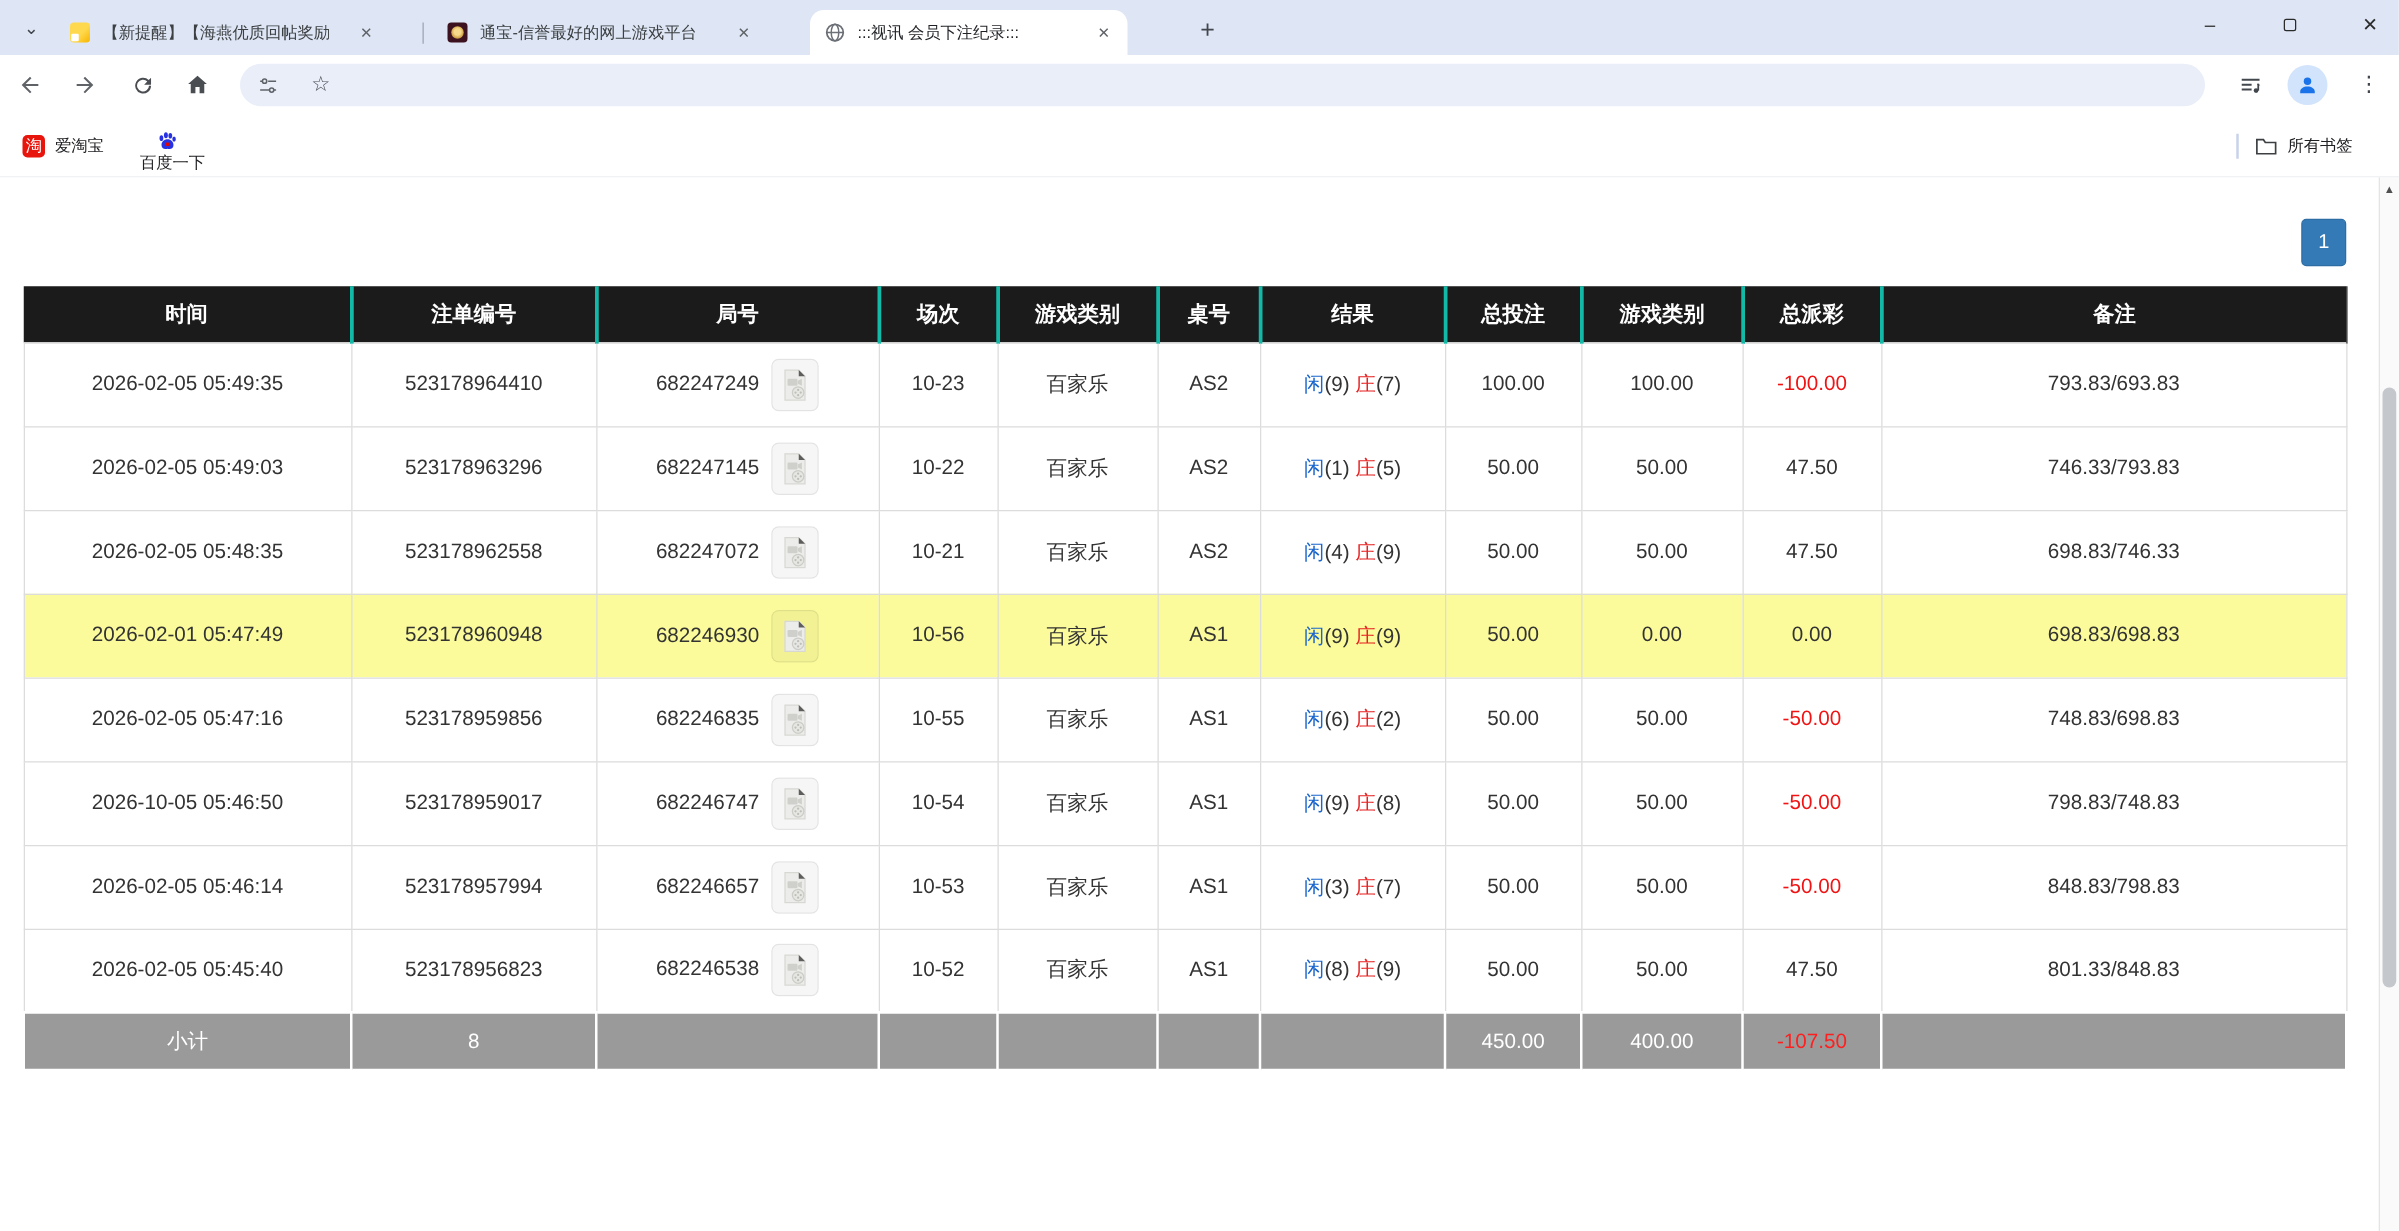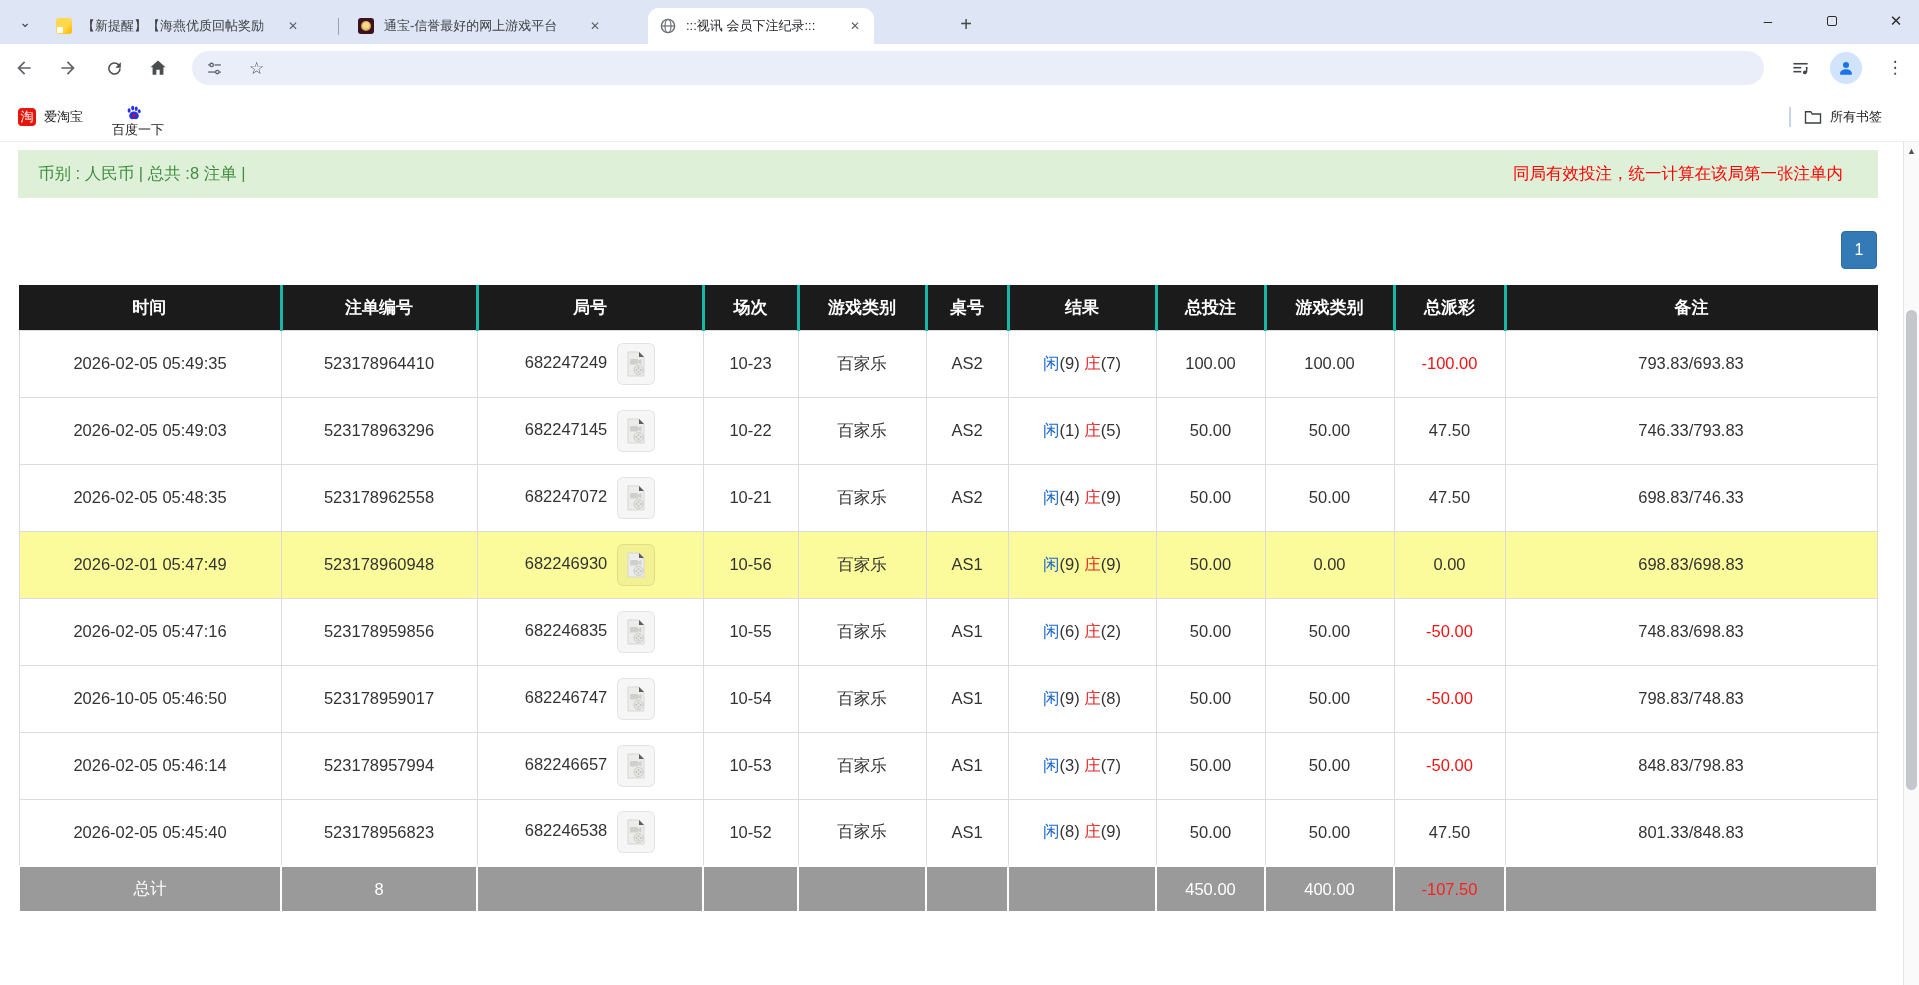--- a/index.html
+++ b/index.html
@@ -81,21 +81,21 @@
   </div>
 
   <div class="tab-divider" style="left:338px;"></div>
 
   <div class="tab" style="left:346px;width:288px;">
     <span class="fav fav-emblem"></span>
     <span class="title">通宝-信誉最好的网上游戏平台</span>
     <span class="close">✕</span>
   </div>
 
-  <div class="tab active" style="left:648px;width:226px;">
+  <div class="tab active" style="left:648px;width:254px;">
     <span class="fav">
       <svg width="16" height="16" viewBox="0 0 16 16">
           <circle cx="8" cy="8" r="6.6" fill="none" stroke="#6b6f76" stroke-width="1.4"></circle>
           <ellipse cx="8" cy="8" rx="3" ry="6.6" fill="none" stroke="#6b6f76" stroke-width="1.2"></ellipse>
           <line x1="1.4" y1="8" x2="14.6" y2="8" stroke="#6b6f76" stroke-width="1.2"></line>
         </svg>
     </span>
     <span class="title">:::视讯 会员下注纪录:::</span>
     <span class="close">✕</span>
   </div>
@@ -183,24 +183,20 @@
   <div class="bm-right-divider"></div>
   <div class="bm-all">
     <svg width="18" height="16" viewBox="0 0 24 20">
         <path d="M2 3h7l2 3h11v12H2V3z" fill="none" stroke="#3c4043" stroke-width="1.8"></path>
       </svg>
     <span>所有书签</span>
   </div>
 </div>
 
 <div class="content">
-  <div class="banner">
-    <span class="banner-left">币别 : 人民币 | 总共 :8 注单 |</span>
-    <span class="banner-right">同局有效投注，统一计算在该局第一张注单内</span>
-  </div>
 
   <div class="pagination">
     <span class="page-btn">1</span>
   </div>
 
   <table class="bets">
     <colgroup>
       <col style="width:262px">
         <col style="width:196px">
         <col style="width:226px">
@@ -471,34 +467,34 @@
       <span class="blue">闲</span><span>(8)</span>
       <span class="redtxt">庄</span><span>(9)</span>
     </td>
     <td class="blue">50.00</td>
     <td>50.00</td>
     <td class="pay">47.50</td>
     <td>801.33/848.83</td>
   </tr>
 </tbody>
     <tfoot id="tfoot">
-
-  <tr>
-    <td>总计</td>
+  <tr>
+    <td>小计</td>
     <td>8</td>
     <td></td>
           <td></td>
           <td></td>
     <td></td>
           <td></td>
     <td>450.00</td>
     <td>400.00</td>
     <td class="pay neg">-107.50</td>
     <td></td>
   </tr>
+
 </tfoot>
   </table>
 </div>
 
 <div class="scrollbar">
   <div class="sb-arrow">▲</div>
   <div class="sb-thumb"></div>
 </div>
 
 </body></html>

